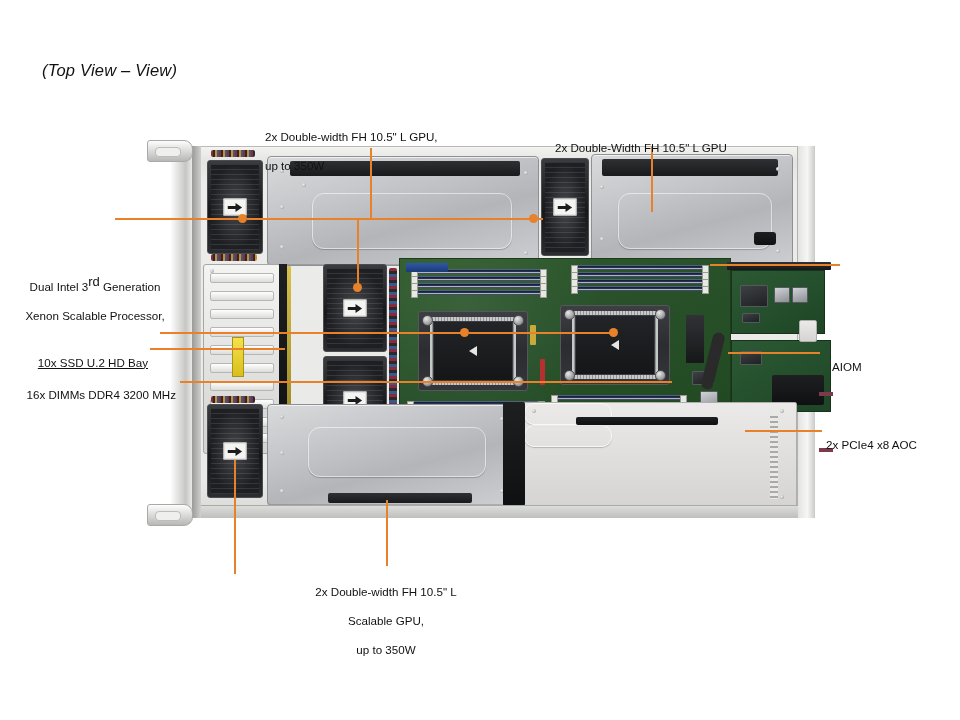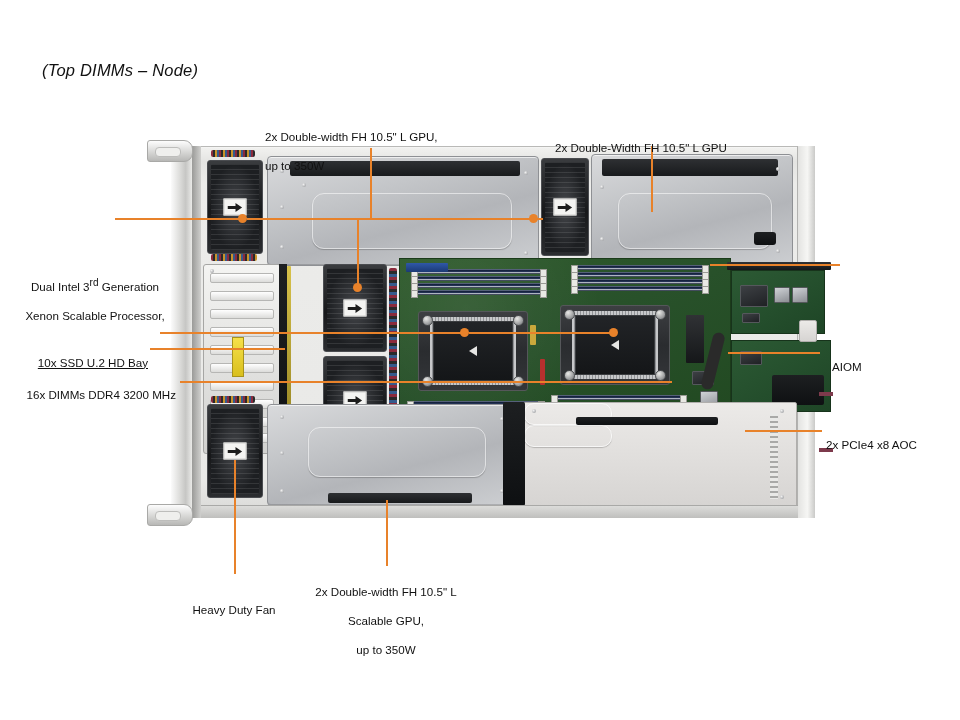--- a/index.html
+++ b/index.html
@@ -15,21 +15,21 @@
     position:absolute;left:42px;top:61px;
     font-size:16.5px;font-style:italic;letter-spacing:.2px;color:#111;
     white-space:nowrap;
   }
 
   
   .callout{position:absolute;font-size:11.6px;line-height:14.6px;color:#111;white-space:pre-line;}
   .callout.r{text-align:right;}
   .callout.c{text-align:center;}
   .callout.l{text-align:left;}
-  sup.ord{font-size:10px;vertical-align:super;line-height:0;}
+  sup.ord{font-size:13px;vertical-align:super;line-height:0;}
 
   
   .lead{position:absolute;background:#e8822a;}
   .lead.h{height:2.2px;}
   .lead.v{width:2.2px;}
   .dot{position:absolute;width:9px;height:9px;border-radius:50%;background:#e8822a;}
   .tick{position:absolute;height:3.5px;width:14px;background:#7d3a4c;}
 
   
   .chassis{position:absolute;left:171px;top:146px;width:644px;height:372px;}
@@ -179,21 +179,21 @@
   .ylabel{position:absolute;background:linear-gradient(180deg,#f6e14a,#d9bf1d);border:1px solid #a8931a;}
 
   .blackbar{position:absolute;background:linear-gradient(180deg,#1d1f21,#0e1012);}
   .greyblock{position:absolute;background:linear-gradient(180deg,#eceae8,#d6d4d2);border:1px solid #b0aeac;border-radius:2px;}
 </style>
 </head>
 <body>
 
 <div id="stage">
 
-  <div class="view-title">(Top DIMMs – Node)</div>
+  <div class="view-title">(Top View – View)</div>
 
   <div class="chassis">
     <div class="shell"></div>
     <div class="rail-l"></div>
     <div class="rail-l2"></div>
     <div class="rail-r"></div>
     <div class="ear ear-top"></div>
     <div class="ear ear-bot"></div>
 
     <div class="fan" style="left:36px;top:14px;width:54px;height:92px;">
@@ -443,23 +443,20 @@
 
 
   <div class="callout l" style="left:832px;top:345px;">
     <div>AIOM</div>
   </div>
 
   <div class="callout l" style="left:826px;top:423px;">
     <div>2x PCIe4 x8 AOC</div>
   </div>
 
-  <div class="callout c" style="left:165px;top:588px;width:138px;">
-    <div>Heavy Duty Fan</div>
-  </div>
 
   <div class="callout c" style="left:300px;top:570px;width:172px;">
     <div>2x Double-width FH 10.5" L</div>
     <div>Scalable GPU,</div>
     <div>up to 350W</div>
   </div>
 
 </div>
 
 </body></html>

